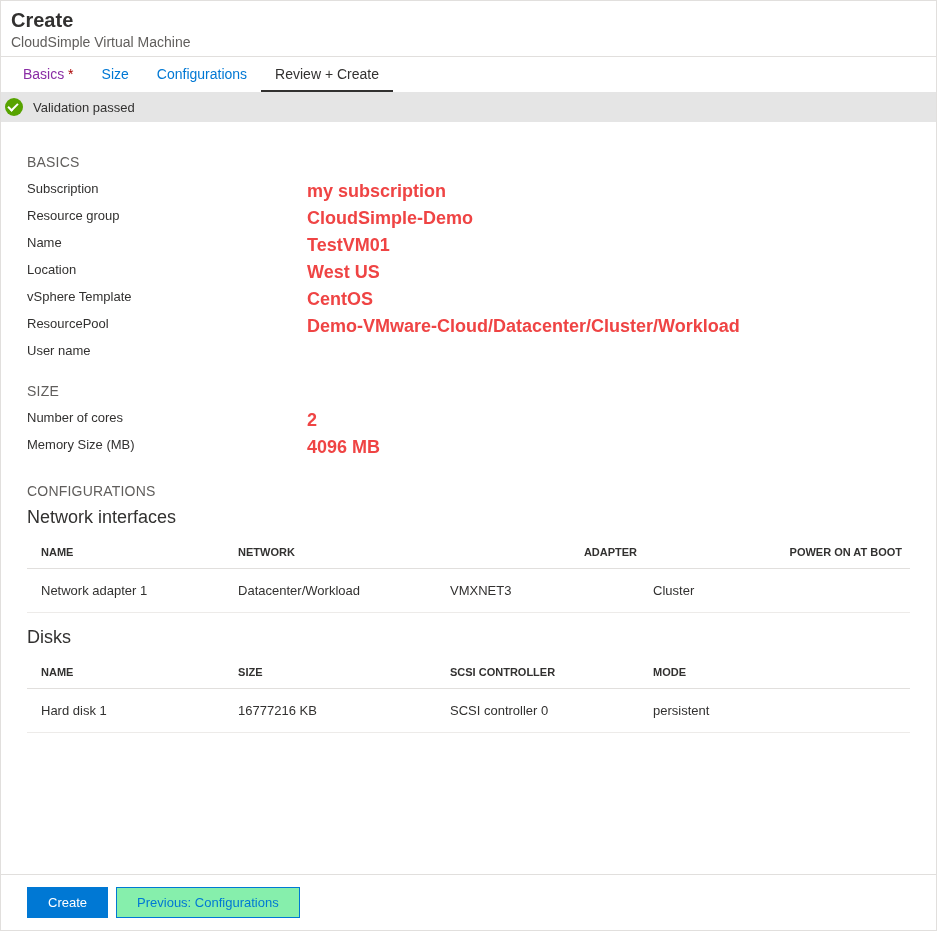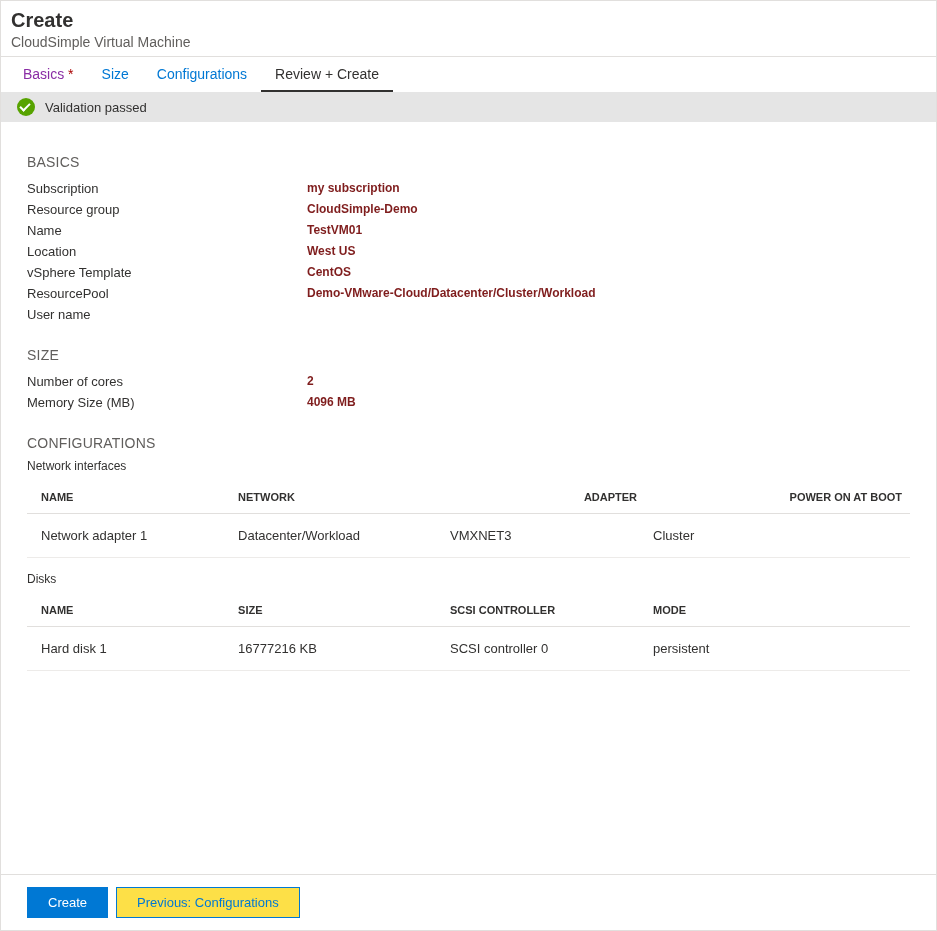--- a/index.html
+++ b/index.html
@@ -43,21 +43,21 @@
   .tab.active {
     color: #323130;
     font-weight: 400;
     border-bottom: 2px solid #323130;
   }
   .validation {
     background: #e5e5e5;
     display: flex;
     align-items: center;
     gap: 10px;
-    padding: 6px 16px;
+    padding: 6px 4px;
     font-size: 13px;
     color: #323130;
   }
   .validation .icon {
     width: 18px; height: 18px;
     background: #57a300;
     border-radius: 50%;
     position: relative;
     flex: 0 0 auto;
   }
@@ -84,26 +84,26 @@
   .row {
     display: flex;
     padding: 3px 0;
   }
   .row .label {
     flex: 0 0 280px;
     font-size: 13px;
     color: #323130;
   }
   .row .value {
-    font-size: 12px;
+    font-size: 18px;
     font-weight: 600;
-    color: #7f1d1d;
+    color: #ef4444;
   }
   .subsection {
-    font-size: 12px;
+    font-size: 18px;
     color: #323130;
     margin-top: 8px;
     margin-bottom: 8px;
   }
   table {
     width: 100%;
     border-collapse: collapse;
     font-size: 13px;
     margin-top: 6px;
     margin-bottom: 14px;
@@ -144,21 +144,21 @@
     padding: 7px 20px;
     cursor: pointer;
     font-family: inherit;
   }
   .btn-primary {
     background: #0078d4;
     color: #fff;
     border: 1px solid #0078d4;
   }
   .btn-secondary {
-    background: #fde047;
+    background: #86efac;
     color: #0078d4;
     border: 1px solid #0078d4;
   }
 </style>
 </head>
 <body>
 
 <div class="header">
   <h1>Create</h1>
   <div class="subtitle">CloudSimple Virtual Machine</div>

